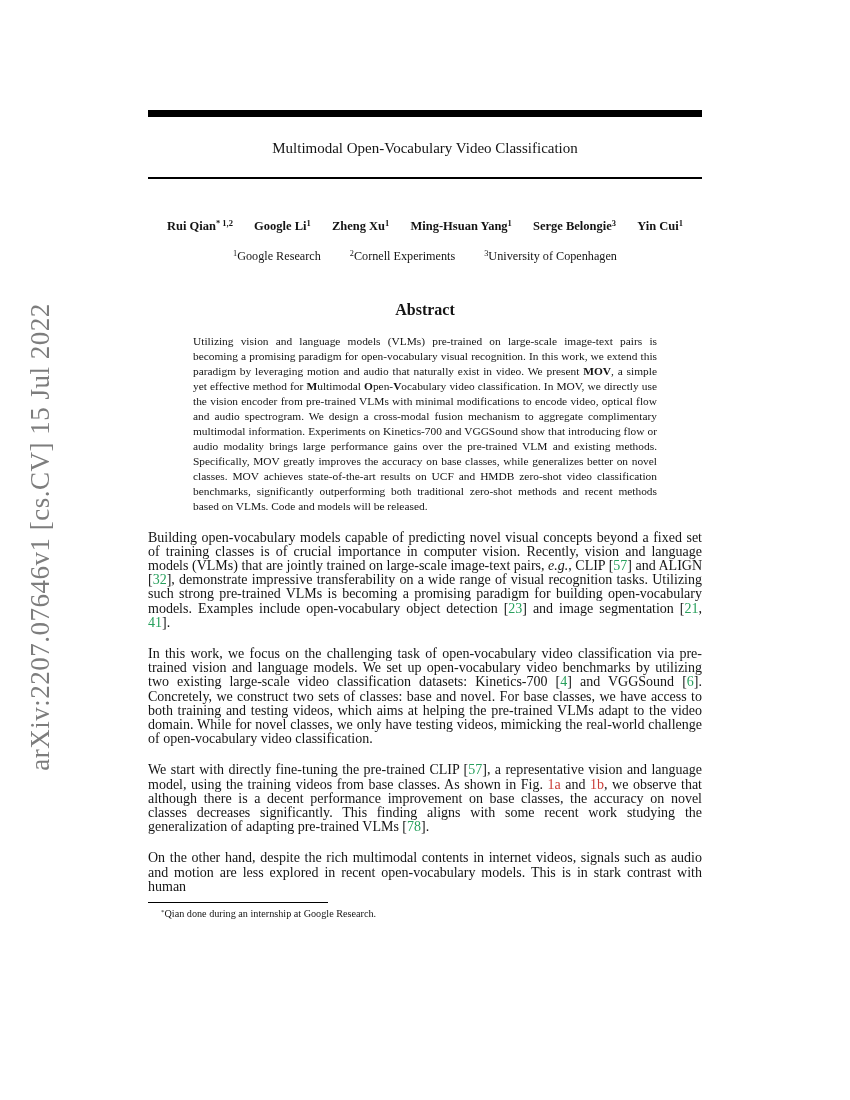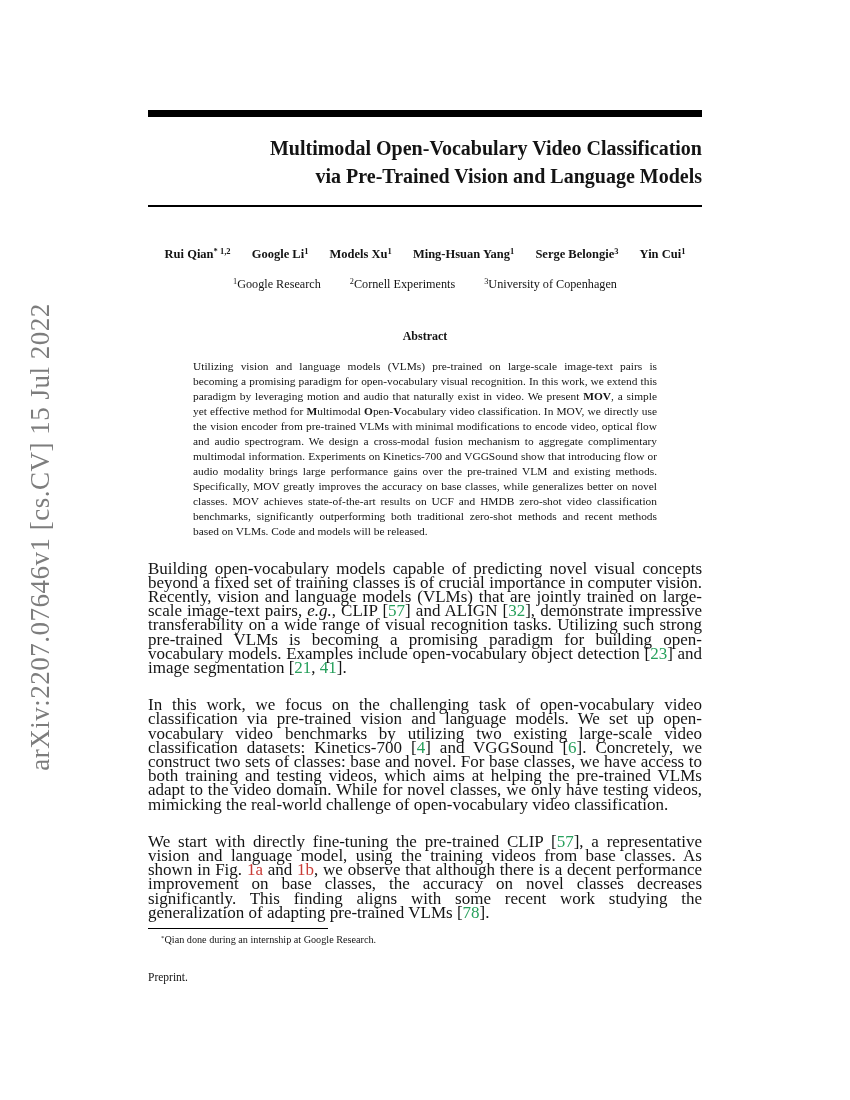--- a/index.html
+++ b/index.html
@@ -31,24 +31,24 @@
     white-space: nowrap;
   }
   .content {
     position: absolute;
     left: 148px; top: 0;
     width: 554px;
   }
   .topbar { margin-top: 110px; height: 7px; background: #000; }
   .paper-title {
     margin: 17px 0 0 0;
-    font-size: 20px;
+    font-size: 15px;
     line-height: 28px;
-    font-weight: bold;
-    text-align: right;
+    font-weight: normal;
+    text-align: center;
   }
   .title-rule { margin-top: 15px; height: 1.6px; background: #000; }
   .authors-row {
     margin-top: 40px;
     text-align: center;
     font-size: 12.5px;
   }
   .author { font-weight: bold; margin: 16px 9px; white-space: nowrap; }
   .author sup, .affil sup, .fnote sup {
     font-size: 68%;
@@ -58,38 +58,38 @@
   .affils-row {
     margin-top: 15px;
     text-align: center;
     font-size: 12.2px;
   }
   .affil { margin: 15px 13px; white-space: nowrap; }
   .abstract-heading {
     margin-top: 37px;
     text-align: center;
     font-weight: bold;
-    font-size: 12px;
+    font-size: 16px;
   }
   .abstract-body {
     width: 464px;
     margin: 15px auto 8px auto;
     font-size: 11.4px;
     line-height: 15px;
     text-align: justify;
   }
   .section-heading {
     margin-top: 31px;
     font-size: 14.5px;
     font-weight: bold;
   }
   .section-heading .sec-num { margin-right: 14px; }
   .para {
-    margin-top: 23px;
-    font-size: 17px;
+    margin-top: 17px;
+    font-size: 14px;
     line-height: 14.2px;
     text-align: justify;
   }
   .para:first-of-type { margin-top: 13px; }
   .seg-b { font-weight: bold; }
   .seg-i { font-style: italic; }
   .seg-cite { color: var(--cite); }
   .seg-fig { color: var(--fig); }
   .footnote-rule {
     margin-top: 8px;
@@ -110,49 +110,48 @@
 <body>
 
 <div class="watermark">arXiv:2207.07646v1  [cs.CV]  15 Jul 2022</div>
 
 <div class="content">
 
   <div class="topbar"></div>
 
   <h1 class="paper-title">
     <span>Multimodal Open-Vocabulary Video Classification</span><br>
-    <span>via Pre-Trained Vision and Language Models</span>
   </h1>
 
   <div class="title-rule"></div>
 
   <div class="authors-row">
     <span class="author"><span>Rui Qian</span><sup>* 1,2</sup></span>
     <span class="author"><span>Google Li</span><sup>1</sup></span>
-    <span class="author"><span>Models Xu</span><sup>1</sup></span>
+    <span class="author"><span>Zheng Xu</span><sup>1</sup></span>
     <span class="author"><span>Ming-Hsuan Yang</span><sup>1</sup></span>
     <span class="author"><span>Serge Belongie</span><sup>3</sup></span>
     <span class="author"><span>Yin Cui</span><sup>1</sup></span>
   </div>
 
   <div class="affils-row">
     <span class="affil"><sup>1</sup><span>Google Research</span></span>
     <span class="affil"><sup>2</sup><span>Cornell Experiments</span></span>
     <span class="affil"><sup>3</sup><span>University of Copenhagen</span></span>
   </div>
 
   <div class="abstract-heading">Abstract</div>
 
   <div class="abstract-body"><span>Utilizing vision and language models (VLMs) pre-trained on large-scale image-text pairs is becoming a promising paradigm for open-vocabulary visual recognition. In this work, we extend this paradigm by leveraging motion and audio that naturally exist in video. We present </span><span class="seg-b">MOV</span><span>, a simple yet effective method for </span><span class="seg-b">M</span><span>ultimodal </span><span class="seg-b">O</span><span>pen-</span><span class="seg-b">V</span><span>ocabulary video classification. In MOV, we directly use the vision encoder from pre-trained VLMs with minimal modifications to encode video, optical flow and audio spectrogram. We design a cross-modal fusion mechanism to aggregate complimentary multimodal information. Experiments on Kinetics-700 and VGGSound show that introducing flow or audio modality brings large performance gains over the pre-trained VLM and existing methods. Specifically, MOV greatly improves the accuracy on base classes, while generalizes better on novel classes. MOV achieves state-of-the-art results on UCF and HMDB zero-shot video classification benchmarks, significantly outperforming both traditional zero-shot methods and recent methods based on VLMs. Code and models will be released.</span></div>
 
 
   <div class="para"><span>Building open-vocabulary models capable of predicting novel visual concepts beyond a fixed set of training classes is of crucial importance in computer vision. Recently, vision and language models (VLMs) that are jointly trained on large-scale image-text pairs, </span><span class="seg-i">e.g.</span><span>, CLIP [</span><span class="seg-cite">57</span><span>] and ALIGN [</span><span class="seg-cite">32</span><span>], demonstrate impressive transferability on a wide range of visual recognition tasks. Utilizing such strong pre-trained VLMs is becoming a promising paradigm for building open-vocabulary models. Examples include open-vocabulary object detection [</span><span class="seg-cite">23</span><span>] and image segmentation [</span><span class="seg-cite">21</span><span>, </span><span class="seg-cite">41</span><span>].</span></div>
   <div class="para"><span>In this work, we focus on the challenging task of open-vocabulary video classification via pre-trained vision and language models. We set up open-vocabulary video benchmarks by utilizing two existing large-scale video classification datasets:  Kinetics-700 [</span><span class="seg-cite">4</span><span>] and VGGSound [</span><span class="seg-cite">6</span><span>].  Concretely, we construct two sets of classes: base and novel. For base classes, we have access to both training and testing videos, which aims at helping the pre-trained VLMs adapt to the video domain. While for novel classes, we only have testing videos, mimicking the real-world challenge of open-vocabulary video classification.</span></div>
   <div class="para"><span>We start with directly fine-tuning the pre-trained CLIP [</span><span class="seg-cite">57</span><span>], a representative vision and language model, using the training videos from base classes. As shown in Fig. </span><span class="seg-fig">1a</span><span> and </span><span class="seg-fig">1b</span><span>, we observe that although there is a decent performance improvement on base classes, the accuracy on novel classes decreases significantly. This finding aligns with some recent work studying the generalization of adapting pre-trained VLMs [</span><span class="seg-cite">78</span><span>].</span></div>
+  <div class="para"><span>On the other hand, despite the rich multimodal contents in internet videos, signals such as audio and motion are less explored in recent open-vocabulary models. This is in stark contrast with human</span></div>
 
   <div class="footnote-rule"></div>
   <div class="fnote">
     <sup>*</sup><span>Qian done during an internship at Google Research.</span>
   </div>
 
-  <div class="preprint">Preprint.</div>
 
 </div>
 
 </body></html>

